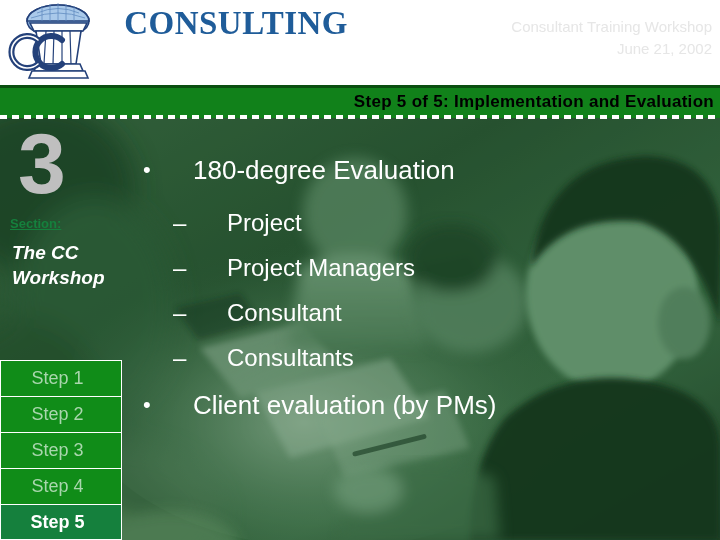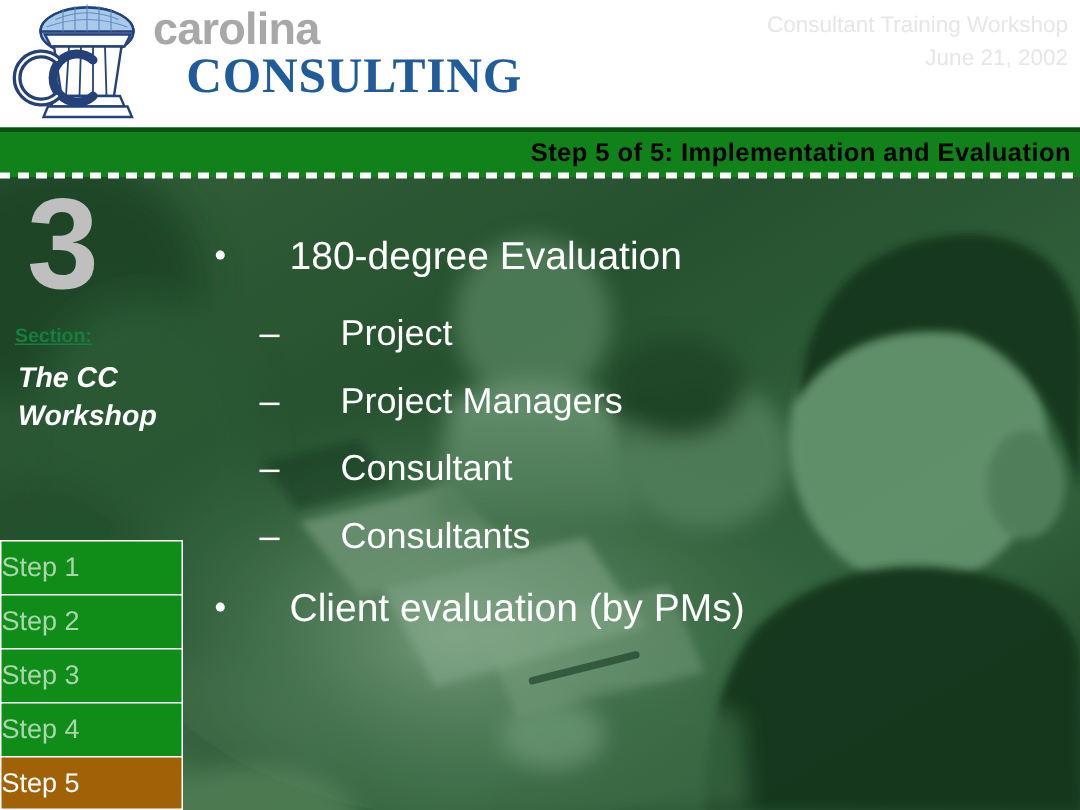--- a/index.html
+++ b/index.html
@@ -69,21 +69,21 @@
     letter-spacing: 0.5px;
     line-height: 30px;
     display: block;
     margin-top: 2px;
     text-align: right;
   }
 
   .header-meta {
     position: absolute;
     right: 8px;
-    top: 6px;
+    top: 16px;
     text-align: right;
     line-height: 22px;
     margin-left: 45px;
   }
   .header-meta .line {
     display: block;
     font-family: "Liberation Sans", sans-serif;
     font-size: 15px;
     color: #e6e6e6;
     font-weight: normal;
@@ -191,33 +191,34 @@
     top: 242px;
     width: 122px;
   }
   .step {
     box-sizing: border-box;
     width: 122px;
     height: 36px;
     border: 1px solid #ffffff;
     border-bottom: none;
     background: #108c18;
-    text-align: left;
+    text-align: center;
     padding-right: 7px;
     line-height: 34px;
     font-family: "Liberation Sans", sans-serif;
     font-size: 18px;
     color: #a9d6ad;
   }
   .step:last-child {
     border-bottom: 1px solid #ffffff;
   }
   .step.active {
-    background: #a16207;
-    color: #ffffff;
+    background: #15803d;
+    color: #ffffff;
+    font-weight: bold;
   }
 
   
   .content {
     position: absolute;
     left: 135px;
     top: 118px;
     width: 585px;
     height: 422px;
     z-index: 3;
@@ -394,21 +395,20 @@
           <g fill="none" stroke="#24417a" stroke-width="6" stroke-linecap="round">
             <path d="M32,38 A16,16 0 1 0 32,62"></path>
             <path d="M56,38 A16,16 0 1 0 56,62"></path>
           </g>
           <g fill="none" stroke="#ffffff" stroke-width="1.6" stroke-linecap="round">
             <path d="M32,38 A16,16 0 1 0 32,62"></path>
           </g>
         </svg>
       </div>
       <div class="logo-words">
-        <span class="logo-carolina">carolina</span>
         <span class="logo-consulting">CONSULTING</span>
       </div>
     </div>
 
     <div class="header-meta">
       <span class="line">Consultant Training Workshop</span>
       <span class="line">June 21, 2002</span>
     </div>
   </div>
 

